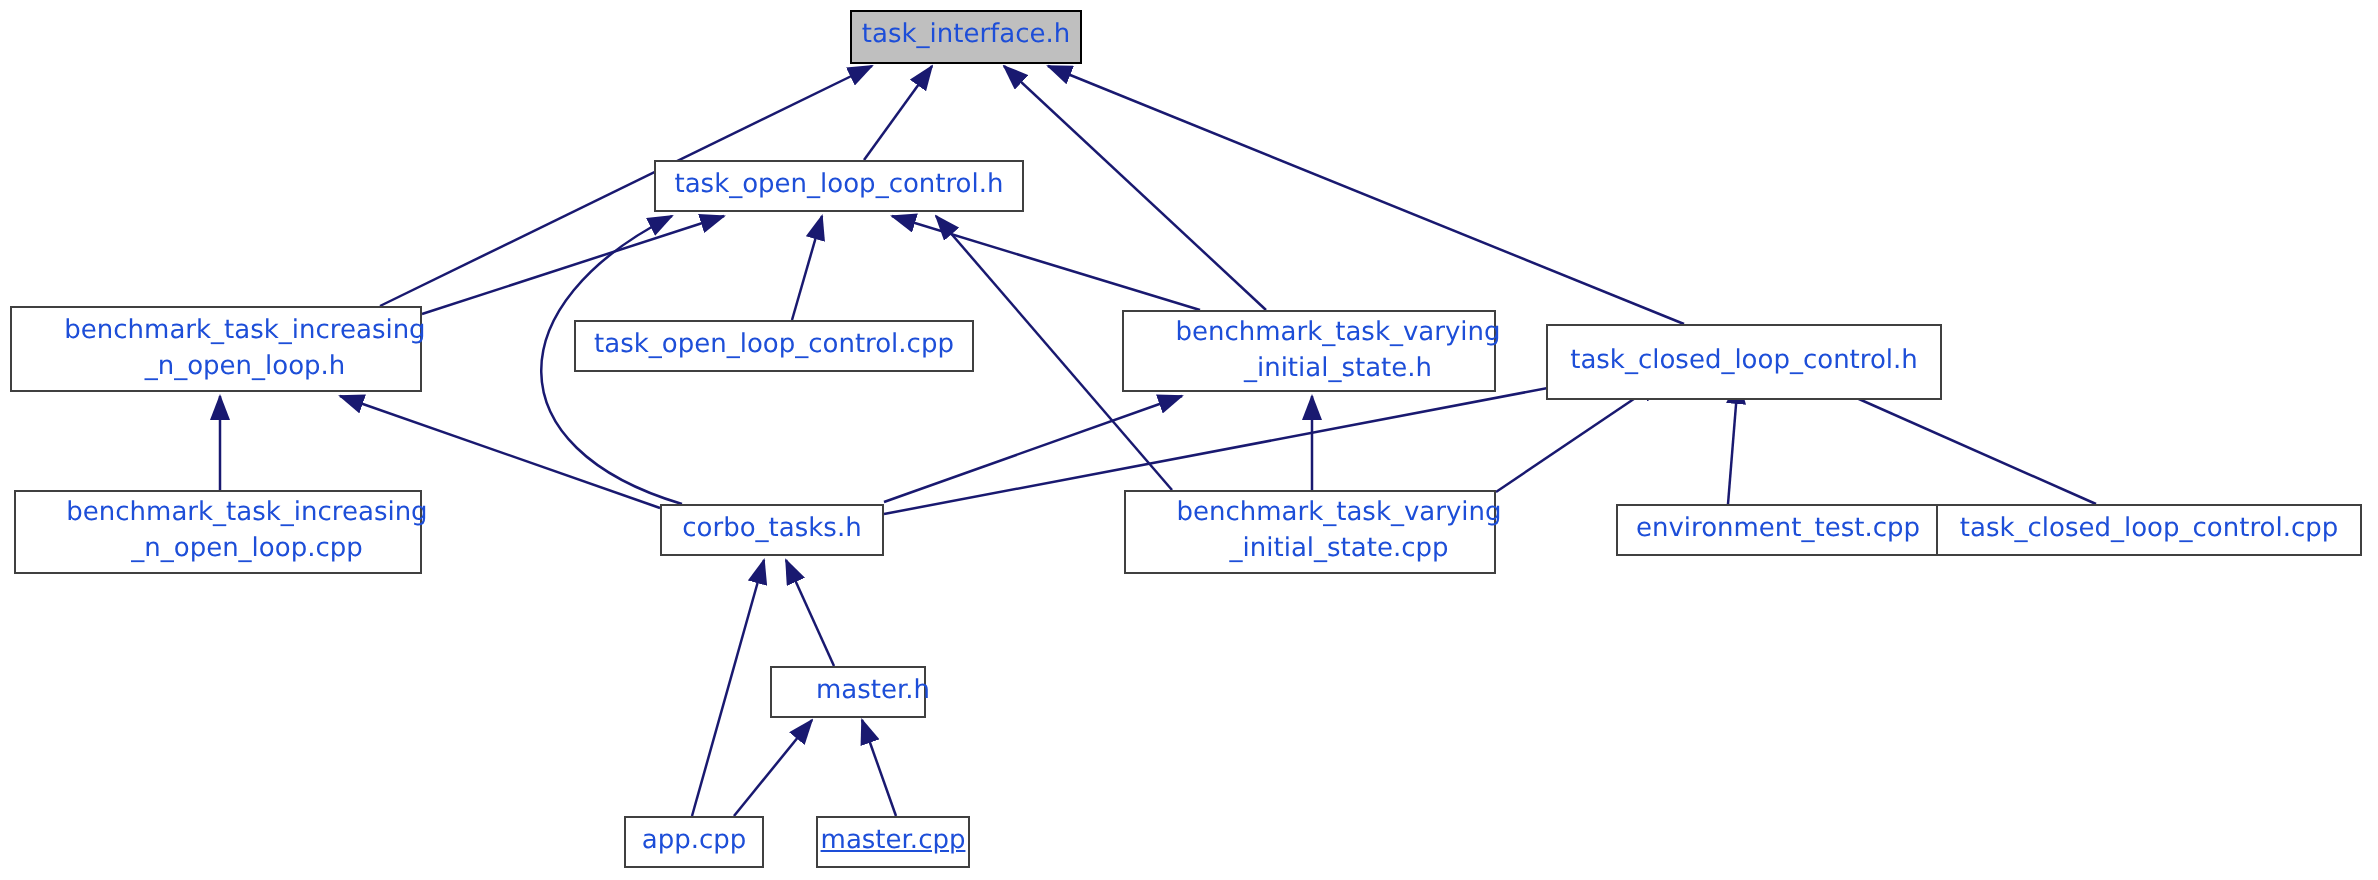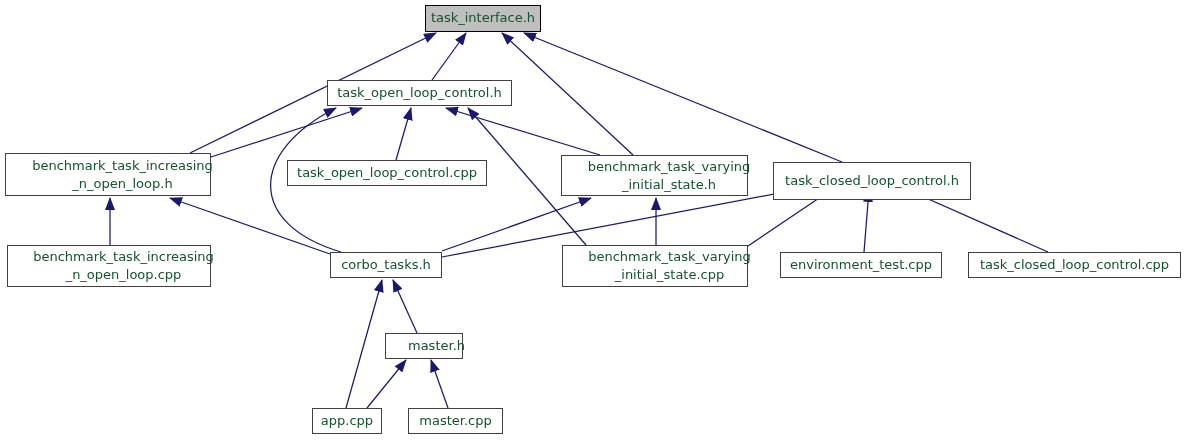--- a/index.html
+++ b/index.html
@@ -21,21 +21,21 @@
     top: 0;
     width: 1189px;
     height: 440px;
     pointer-events: none;
   }
   .node {
     position: absolute;
     box-sizing: border-box;
     background: #ffffff;
     border: 1.4px solid #404040;
-    color: #14532d;
+    color: #1d4ed8;
     font-size: 13px;
     line-height: 1.45;
     display: flex;
     align-items: center;
     justify-content: center;
     text-align: center;
     white-space: pre-line;
     cursor: pointer;
     z-index: 2;
   }
@@ -88,19 +88,19 @@
 _n_open_loop.h</div>
       <div class="node" style="left: 287px; top: 160px; width: 200px; height: 26px;">task_open_loop_control.cpp</div>
       <div class="node twoline" style="left: 561px; top: 155px; width: 187px; height: 41px;">benchmark_task_varying
 _initial_state.h</div>
       <div class="node" style="left: 773px; top: 162px; width: 198px; height: 38px;">task_closed_loop_control.h</div>
       <div class="node twoline" style="left: 7px; top: 245px; width: 204px; height: 42px;">benchmark_task_increasing
 _n_open_loop.cpp</div>
       <div class="node" style="left: 330px; top: 252px; width: 112px; height: 26px;">corbo_tasks.h</div>
       <div class="node twoline" style="left: 562px; top: 245px; width: 186px; height: 42px;">benchmark_task_varying
 _initial_state.cpp</div>
-      <div class="node" style="left: 780px; top: 252px; width: 162px; height: 26px;">environment_test.cpp</div>
+      <div class="node" style="left: 808px; top: 252px; width: 162px; height: 26px;">environment_test.cpp</div>
       <div class="node" style="left: 968px; top: 252px; width: 213px; height: 26px;">task_closed_loop_control.cpp</div>
       <div class="node" style="left: 385px; top: 333px; width: 78px; height: 26px; padding-left: 25px;">master.h</div>
       <div class="node" style="left: 312px; top: 408px; width: 70px; height: 26px;">app.cpp</div>
-      <div class="node" style="left: 408px; top: 408px; width: 95px; height: 26px;">master.cpp</div>
+      <div class="node" style="left: 408px; top: 408px; width: 77px; height: 26px; text-decoration: underline;">master.cpp</div>
     </div>
 </div>
 
 </body></html>

